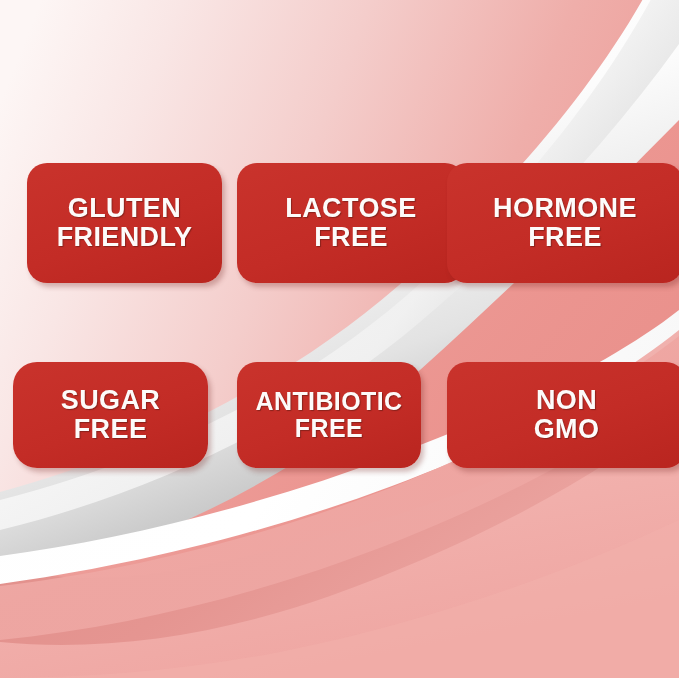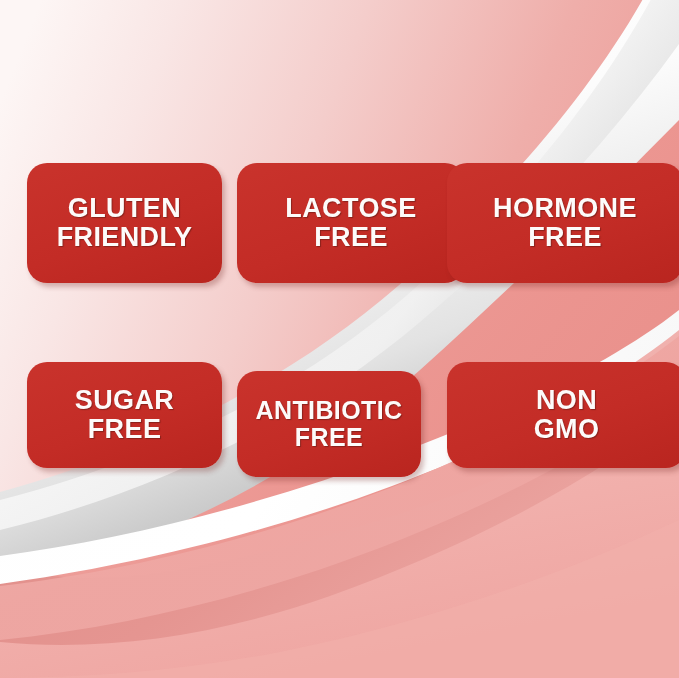--- a/index.html
+++ b/index.html
@@ -64,22 +64,22 @@
   
   .badge.r1 { top: 163px; height: 120px; }
   
   .badge.r2 { top: 362px; height: 106px; }
 
   
   .badge.c1 { left: 27px;  width: 195px; }
   .badge.c2 { left: 237px; width: 228px; }
   .badge.c3 { left: 447px; width: 236px; }
 
-  .badge.r2.c1 { left: 27px;  width: 195px; }
-  .badge.r2.c2 { left: 237px; width: 184px; margin-top: 9px; }
+  .badge.r2.c1 { left: 13px;  width: 195px; border-radius: 24px; }
+  .badge.r2.c2 { left: 237px; width: 184px; }
   .badge.r2.c3 { left: 447px; width: 239px; }
 
   
   .badge-label.long { font-size: 25px; }
 </style>
 </head>
 <body>
 
 <div id="badge-graphic">
 

